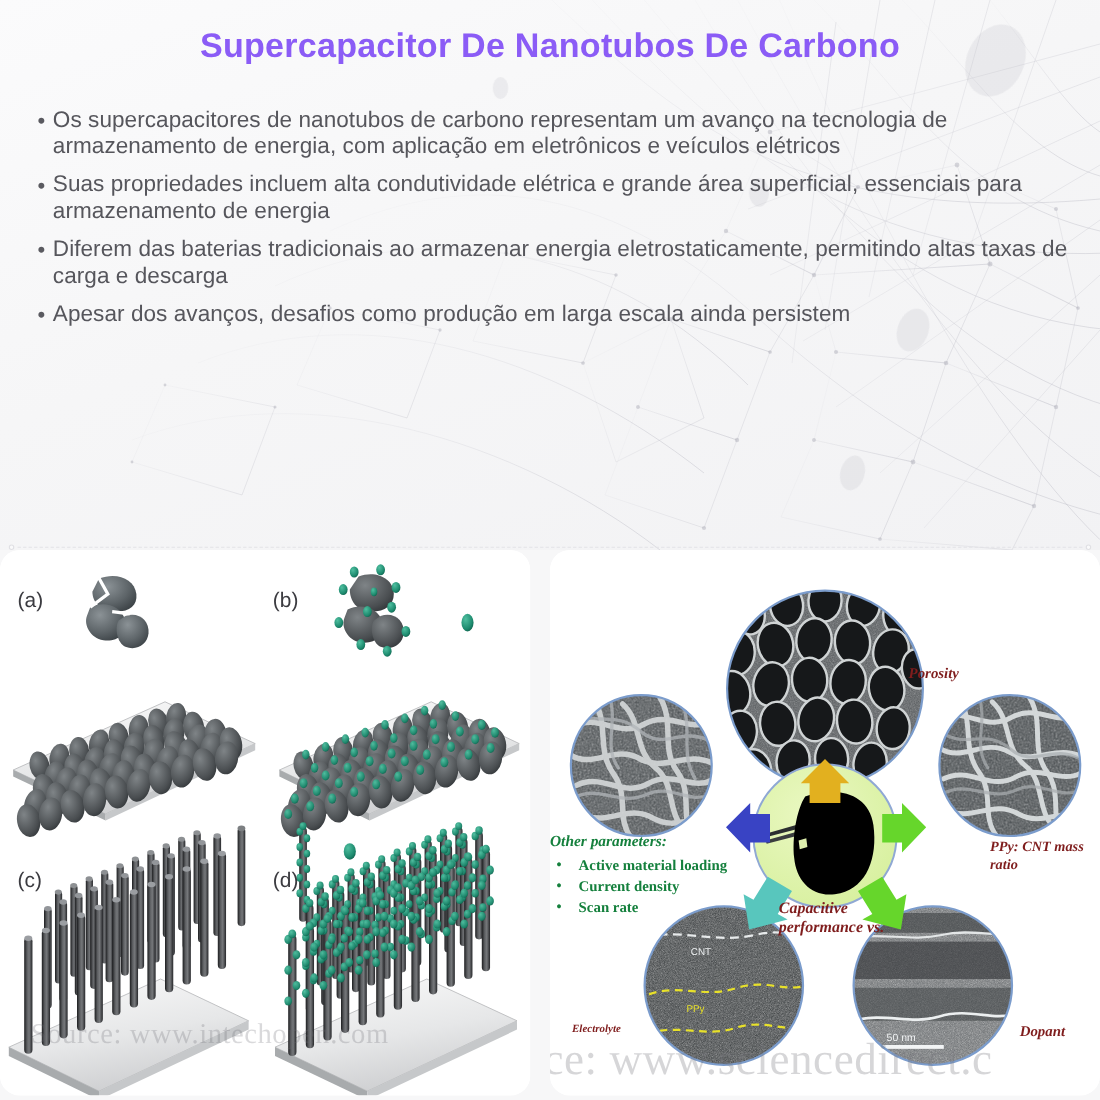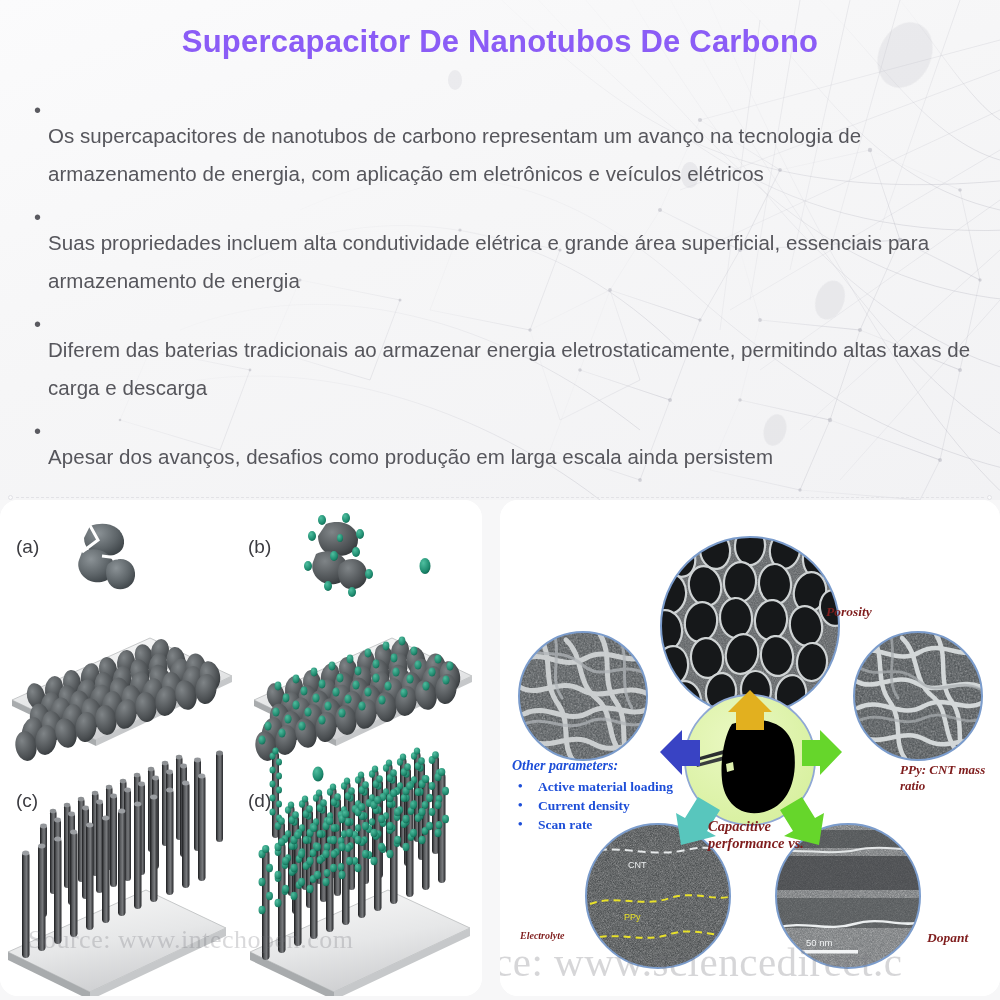--- a/index.html
+++ b/index.html
@@ -68,24 +68,23 @@
     width: 14px;
     font-size: 20px;
     line-height: 27px;
     color: #5a5a60;
     text-align: left;
   }
 
   .bullet-text {
     flex: 1 1 auto;
     font-size: 20.5px;
-    line-height: 38px;
+    line-height: 24px;
     color: #56565c;
     letter-spacing: 0.05px;
-    margin-top: 20px;
   }
 
   
   #section-divider {
     position: absolute;
     left: 8px; top: 495px;
     width: 984px; height: 6px;
     z-index: 3;
   }
   #section-divider .dash-line {
@@ -164,23 +163,23 @@
   }
   #lbl-porosity   { left: 326px; top: 104px; font-size: 13.5px; }
   #lbl-ppycnt     { left: 400px; top: 262px; font-size: 13px; line-height: 16px; white-space: normal; width: 96px; }
   #lbl-dopant     { left: 427px; top: 430px; font-size: 13.5px; }
   #lbl-electrolyte{ left: 20px;  top: 430px; font-size: 10px; }
   #lbl-center     { left: 208px; top: 318px; font-size: 14.5px; line-height: 17px; text-align: left; width: 96px; white-space: normal; }
   #lbl-caption    { left: 0px; top: 470px; width: 500px; text-align: center; font-size: 14px; }
 
   #other-params {
     position: absolute;
-    left: 12px; top: 258px;
+    left: 0; top: 258px;
     font-family: "Liberation Serif", serif;
-    color: #1d4ed8;
+    color: #15803d;
   }
   #other-params .op-head {
     font-weight: bold; font-style: italic;
     font-size: 14px; margin-bottom: 3px;
   }
   #other-params .op-item {
     font-weight: bold; 
     font-size: 13.5px; line-height: 19px;
     padding-left: 26px; position: relative;
   }

